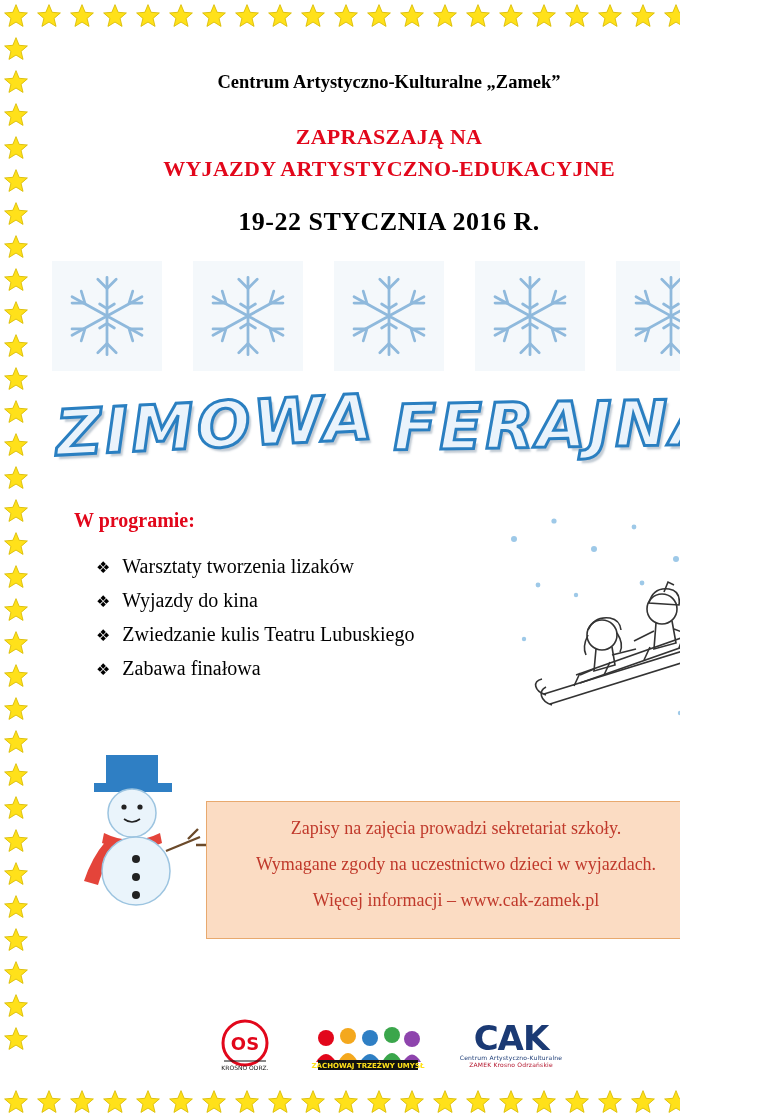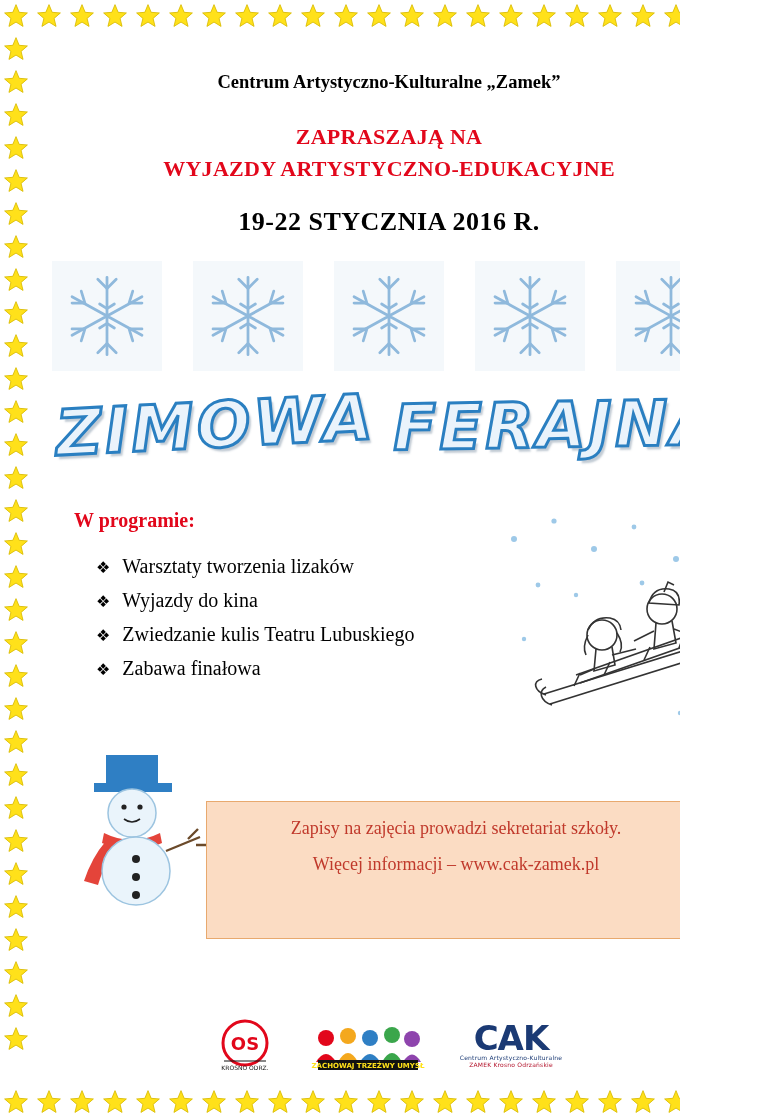--- a/index.html
+++ b/index.html
@@ -915,20 +915,21 @@
         <circle cx="82" cy="124" r="34" fill="#eaf4fb" stroke="#9cc4e0" stroke-width="1.5"></circle>
         <circle cx="82" cy="112" r="4" fill="#222"></circle>
         <circle cx="82" cy="130" r="4" fill="#222"></circle>
         <circle cx="82" cy="148" r="4" fill="#222"></circle>
 
         <path d="M112 104 l34 -14 m-12 2 l10 -10 m-2 16 l14 0" stroke="#6b4a2a" stroke-width="2.4" fill="none"></path>
       </svg>
 
       <div class="info-box">
         <p>Zapisy na zajęcia prowadzi sekretariat szkoły.</p>
+        <p>Wymagane zgody na uczestnictwo dzieci w wyjazdach.</p>
         <p class="last">Więcej informacji – www.cak-zamek.pl</p>
       </div>
     </div>
 
     <div class="logo-row">
 
 
       <div class="logo">
         <svg class="logo-osir" viewBox="0 0 58 56">
           <circle cx="29" cy="26" r="22" fill="#ffffff" stroke="#e2071b" stroke-width="3"></circle>

